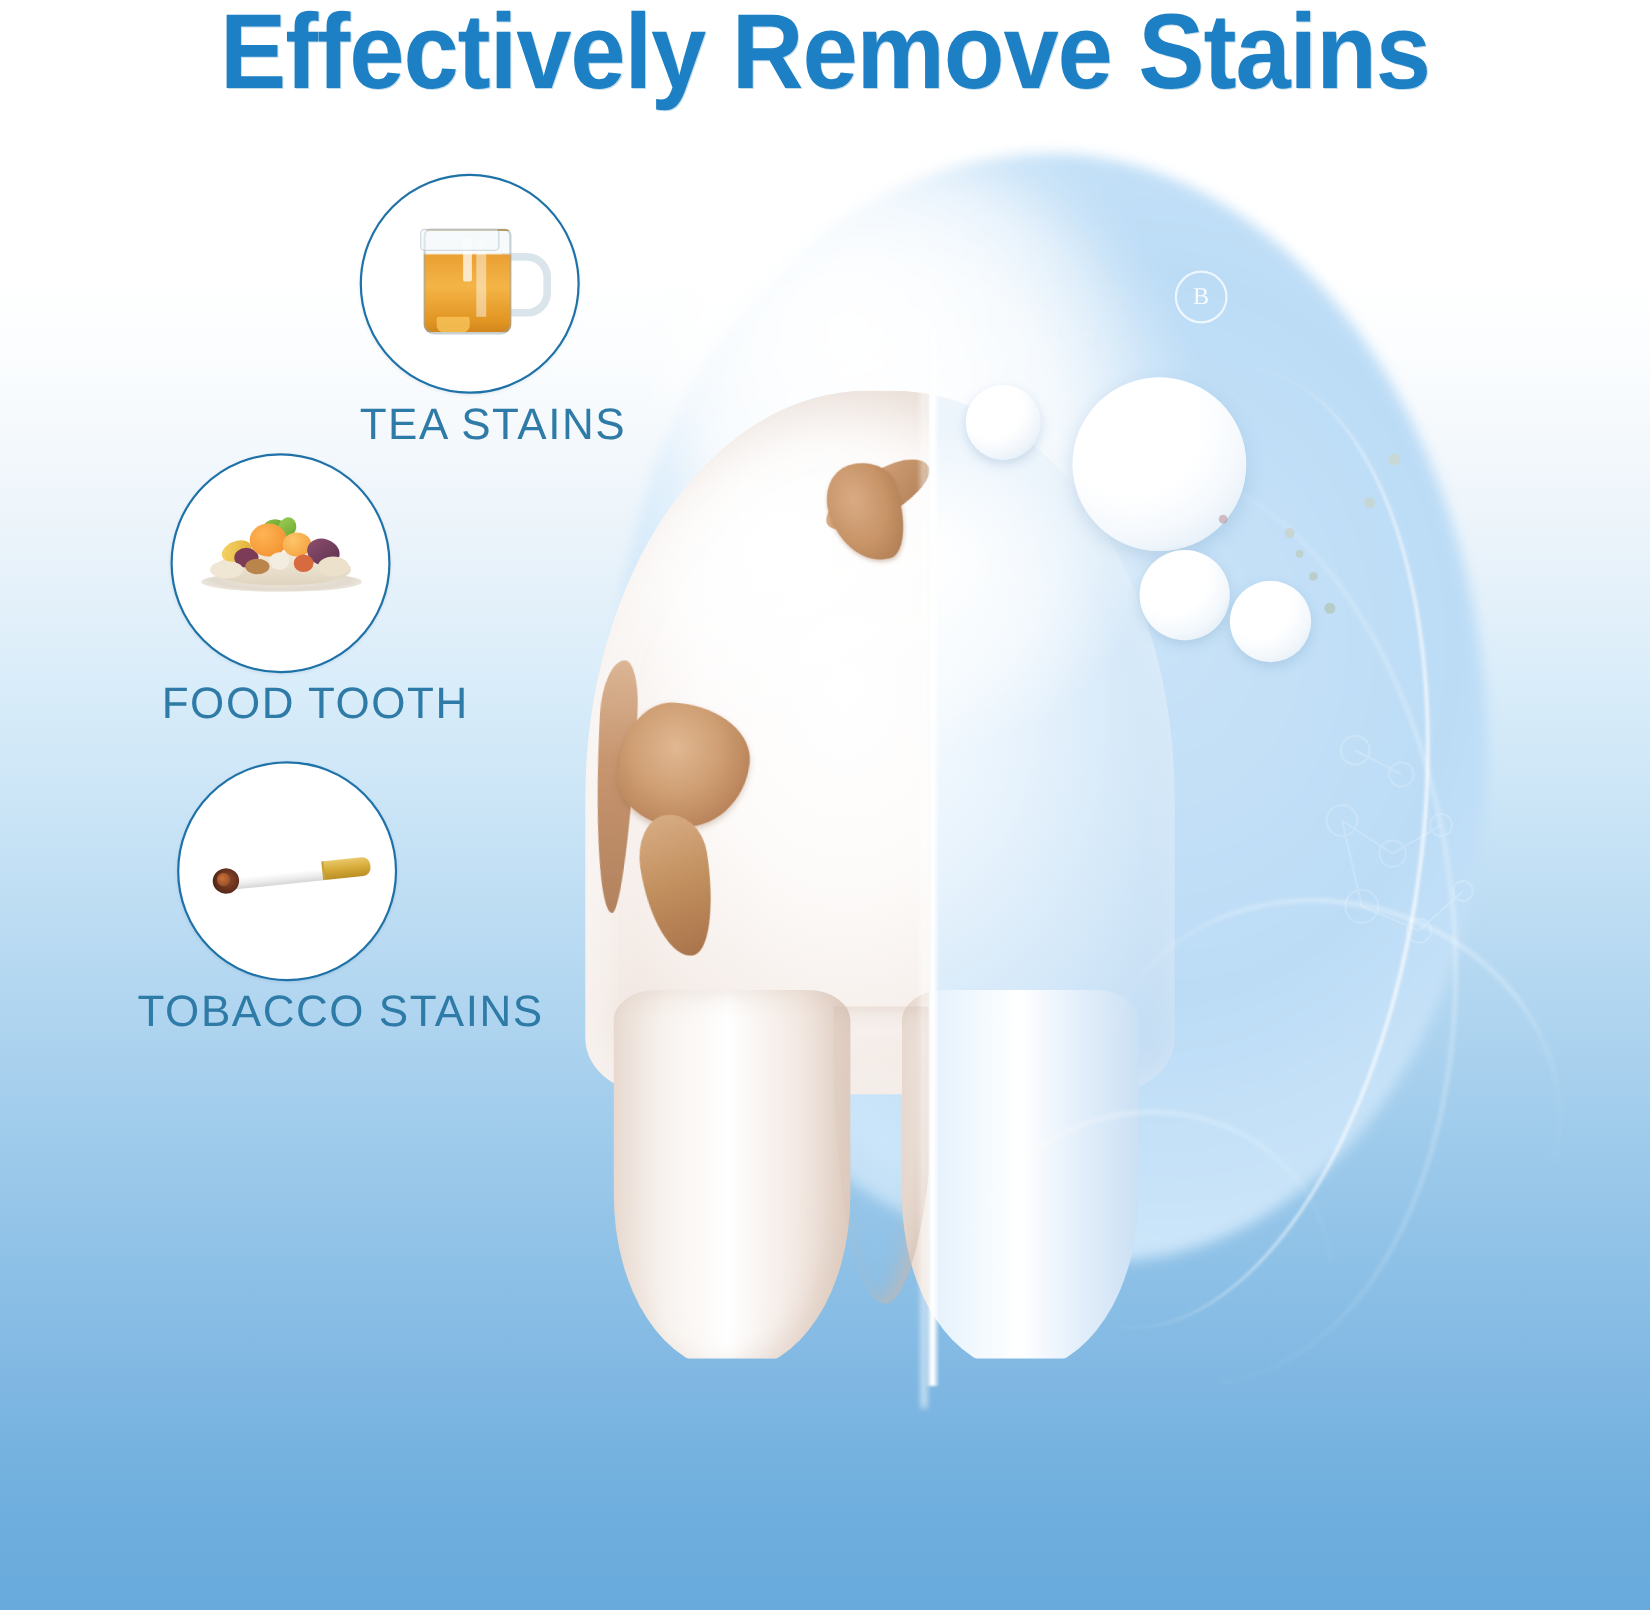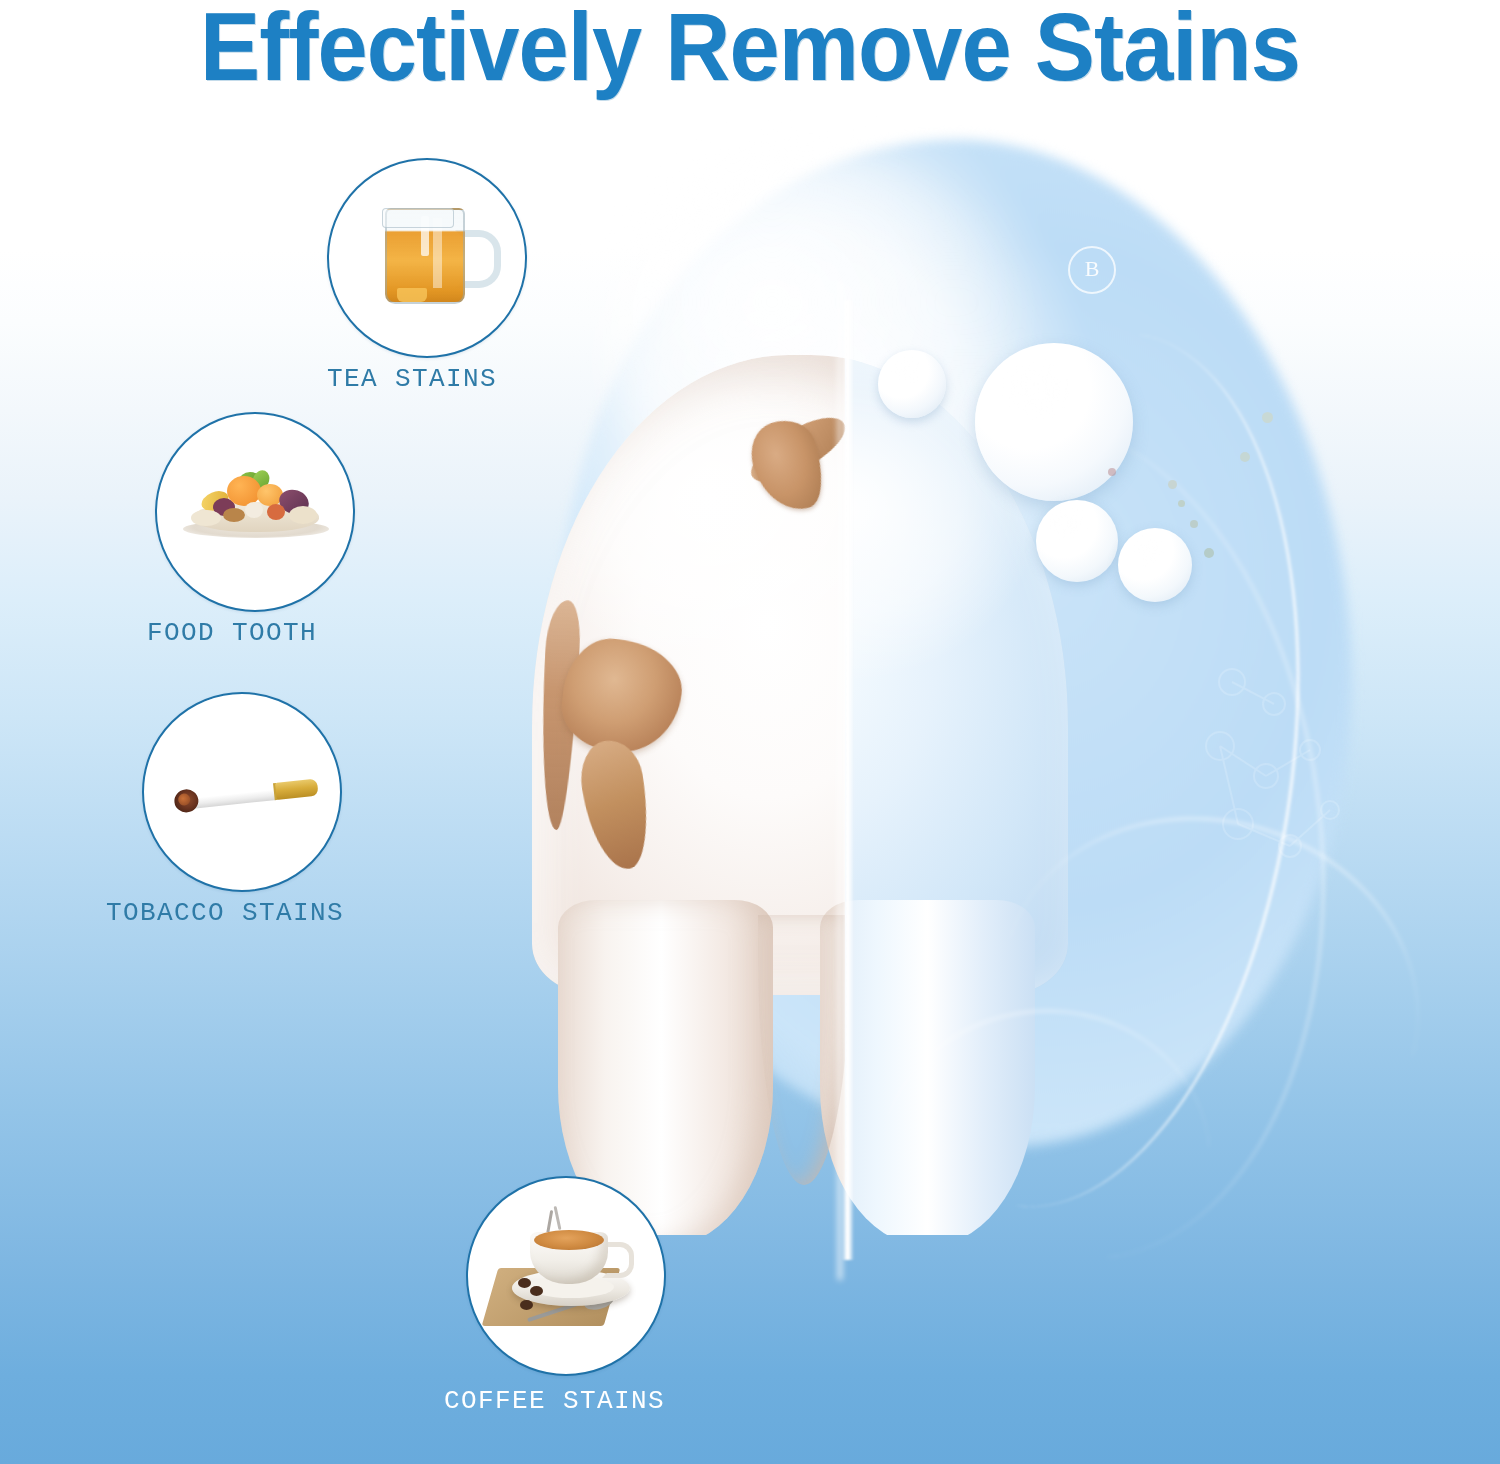--- a/index.html
+++ b/index.html
@@ -220,36 +220,36 @@
   
   .badge{position:absolute;}
   .badge .ring{
     position:absolute;left:0;top:0;border-radius:50%;
     background:#ffffff;border:2px solid #1f72a8;
     box-shadow:0 1px 3px rgba(40,90,130,.12);
     overflow:hidden;
   }
   .badge .cap{
     position:absolute;left:0;width:100%;text-align:left;
-    font-size:26px;letter-spacing:1.4px;font-weight:400;
-    font-family:Liberation Mono, monospace;
+    font-size:40px;letter-spacing:1.4px;font-weight:400;
+    font-family:Liberation Sans, sans-serif;
     color:#2f7ba7;white-space:nowrap;
   }
   .badge.light .cap{color:#ffffff;}
 
   
   #badge-tea   {left:327px;top:158px;width:200px;height:262px;}
   #badge-tea .ring{width:196px;height:196px;}
   #badge-tea .cap{top:206px;}
 
   #badge-food  {left:155px;top:412px;width:200px;height:262px;}
   #badge-food .ring{width:196px;height:196px;}
   #badge-food .cap{top:206px;left:-8px;}
 
-  #badge-tob   {left:142px;top:692px;width:200px;height:262px;}
+  #badge-tob   {left:161px;top:692px;width:200px;height:262px;}
   #badge-tob .ring{width:196px;height:196px;}
   #badge-tob .cap{top:206px;left:-36px;}
 
   #badge-tooth {left:238px;top:972px;width:200px;height:268px;}
   #badge-tooth .ring{width:196px;height:196px;}
   #badge-tooth .cap{top:210px;left:-22px;}
 
   #badge-coffee{left:466px;top:1176px;width:200px;height:268px;}
   #badge-coffee .ring{width:196px;height:196px;}
   #badge-coffee .cap{top:210px;left:-22px;}
@@ -474,34 +474,14 @@
         <div id="cig-band"></div>
         <div id="cig-filter"></div>
         <div id="cig-ember"></div>
         <div id="cig-ash"></div>
       </div>
     </div>
     <div class="cap">TOBACCO STAINS</div>
   </div>
 
 
-  <div class="badge light" id="badge-coffee">
-    <div class="ring">
-      <div id="coffee">
-        <div id="cf-steam"></div>
-        <div id="cf-steam2"></div>
-        <div id="cf-mat"></div>
-        <div id="cf-spoon-h"></div>
-        <div id="cf-spoon-b"></div>
-        <div id="cf-saucer"></div>
-        <div id="cf-saucer-in"></div>
-        <div id="cf-handle"></div>
-        <div id="cf-cup"></div>
-        <div id="cf-crema"></div>
-        <div class="bean" id="bn1"></div>
-        <div class="bean" id="bn2"></div>
-        <div class="bean" id="bn3"></div>
-      </div>
-    </div>
-    <div class="cap">COFFEE STAINS</div>
-  </div>
 
 </div>
 
 </body></html>

